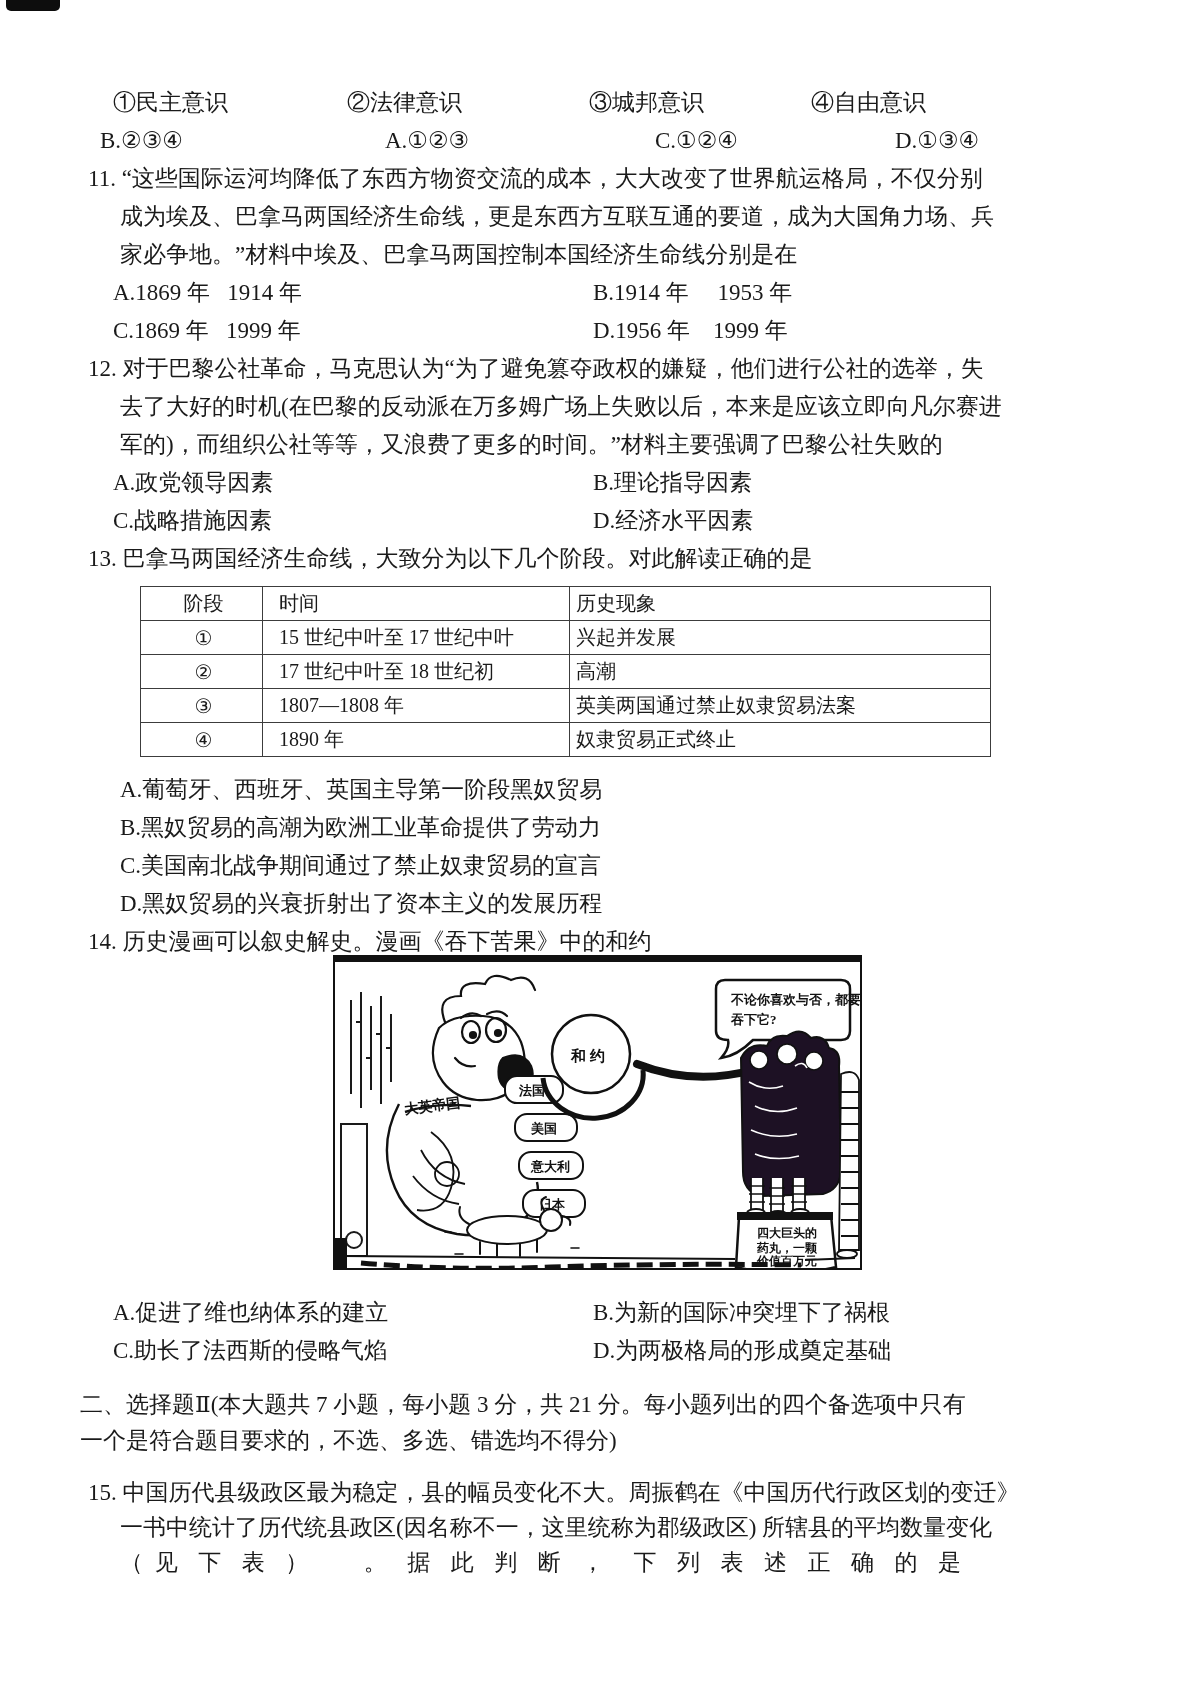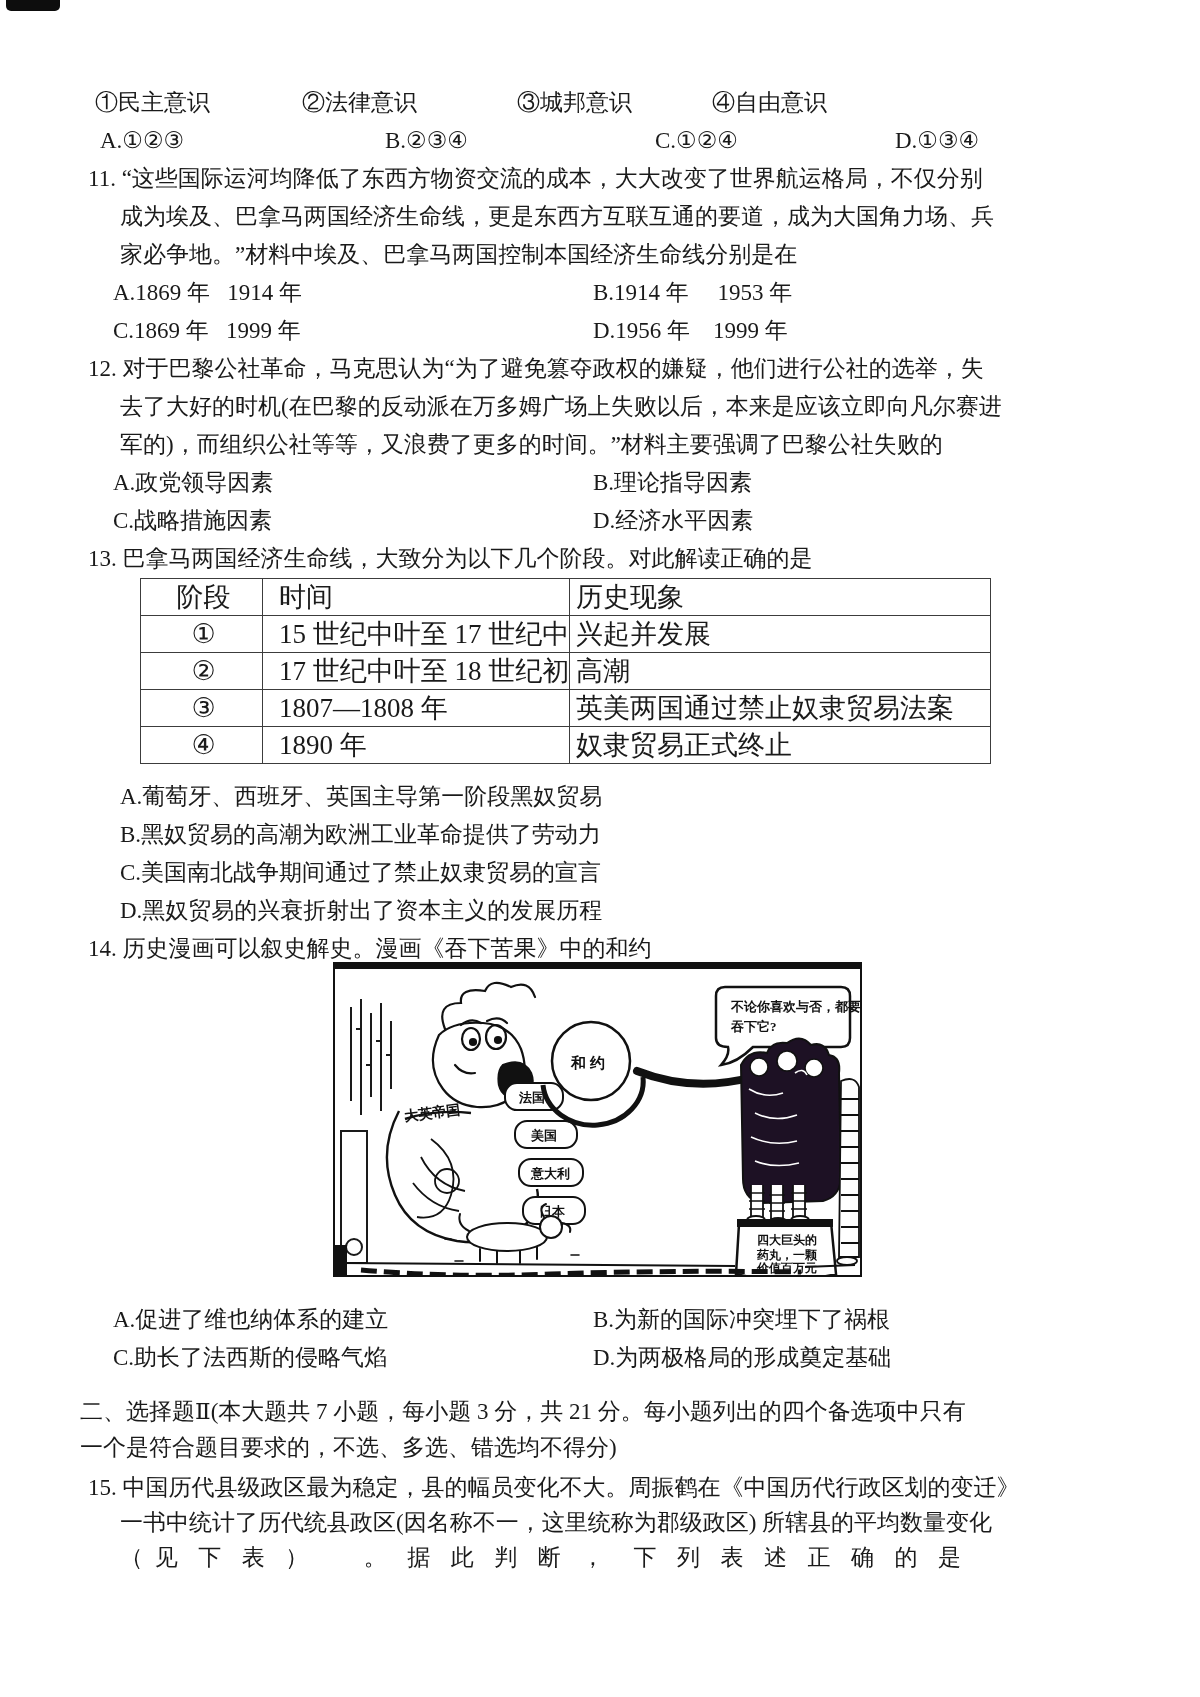--- a/index.html
+++ b/index.html
@@ -6,33 +6,33 @@
   body{
     width:1200px;height:1697px;background:#ffffff;position:relative;
     font-family:"Liberation Serif","DejaVu Serif",serif;
     color:#1a1a1a;overflow:hidden;
   }
   .artifact{position:absolute;left:6px;top:0;width:54px;height:11px;background:#0d0d0d;border-radius:0 0 5px 5px;}
   .sheet{position:absolute;left:80px;top:84px;width:1050px;font-size:23px;}
   .line{line-height:38px;white-space:pre;}
   .first{margin-left:8px;}
   .cont{margin-left:40px;}
-  .opt4{display:flex;margin-left:15px;line-height:38px;}
+  .opt4{display:flex;margin-left:33px;line-height:38px;gap:27px;}
   .opt4 span:nth-child(1){width:207px;}
   .opt4 span:nth-child(2){width:215px;}
   .opt4 span:nth-child(3){width:195px;}
   .lrow{display:flex;margin-left:20px;line-height:38px;}
   .lrow span:nth-child(1){width:285px;}
   .lrow span:nth-child(2){width:270px;}
   .lrow span:nth-child(3){width:240px;}
   .c2col{display:flex;margin-left:33px;line-height:38px;}
   .c2col .c1{width:480px;white-space:pre;}
   .c2col .c2{flex:1;white-space:pre;}
   .optlist{margin-left:40px;line-height:38px;}
-  table.stage{border-collapse:collapse;margin-left:60px;table-layout:fixed;width:825px;font-size:27px;}
+  table.stage{border-collapse:collapse;margin-left:60px;margin-top:8px;table-layout:fixed;width:825px;font-size:20px;}
   table.stage td{border:1.5px solid #3c3c3c;height:33px;padding:0 2px 0 6px;white-space:nowrap;overflow:hidden;}
   table.stage td.c0{width:113px;text-align:center;}
   table.stage td.c1{width:288px;padding-left:16px;}
   table.stage td.c2{width:412px;}
   .cartoon{
     margin-left:253px;margin-top:-6px;width:525px;height:306px;
     border:2.5px solid #111;border-top:7px solid #111;background:#fff;
   }
   .cartoon svg{display:block;}
   .sec{line-height:36px;white-space:pre;}
@@ -47,22 +47,22 @@
 
 <div class="sheet">
 
   <div class="opt4">
     <span>①民主意识</span>
     <span>②法律意识</span>
     <span>③城邦意识</span>
     <span>④自由意识</span>
   </div>
   <div class="lrow">
+    <span>B.②③④</span>
     <span>A.①②③</span>
-    <span>B.②③④</span>
     <span>C.①②④</span>
     <span>D.①③④</span>
   </div>
 
   <div>
     <div class="line first"><span>11.</span><span> </span><span>“这些国际运河均降低了东西方物资交流的成本，大大改变了世界航运格局，不仅分别</span></div>
     <div class="line cont">成为埃及、巴拿马两国经济生命线，更是东西方互联互通的要道，成为大国角力场、兵</div>
     <div class="line cont">家必争地。”材料中埃及、巴拿马两国控制本国经济生命线分别是在</div>
     <div class="c2col">
       <span class="c1">A.1869 年   1914 年</span>
@@ -245,19 +245,19 @@
       <span class="c1">C.助长了法西斯的侵略气焰</span>
       <span class="c2">D.为两极格局的形成奠定基础</span>
     </div>
   </div>
 
   <div style="margin-top:17px;">
     <div class="sec">二、选择题Ⅱ(本大题共 7 小题，每小题 3 分，共 21 分。每小题列出的四个备选项中只有</div>
     <div class="sec">一个是符合题目要求的，不选、多选、错选均不得分)</div>
   </div>
 
-  <div style="margin-top:4px;">
+  <div style="margin-top:16px;">
     <div class="q15line first"><span>15.</span><span> </span><span>中国历代县级政区最为稳定，县的幅员变化不大。周振鹤在《中国历代行政区划的变迁》</span></div>
     <div class="q15line cont">一书中统计了历代统县政区(因名称不一，这里统称为郡级政区) 所辖县的平均数量变化</div>
     <div class="q15line cont spread">（ 见  下  表  ）      。  据  此  判  断  ，   下  列  表  述  正  确  的  是</div>
   </div>
 
 </div>
 
 </body></html>

